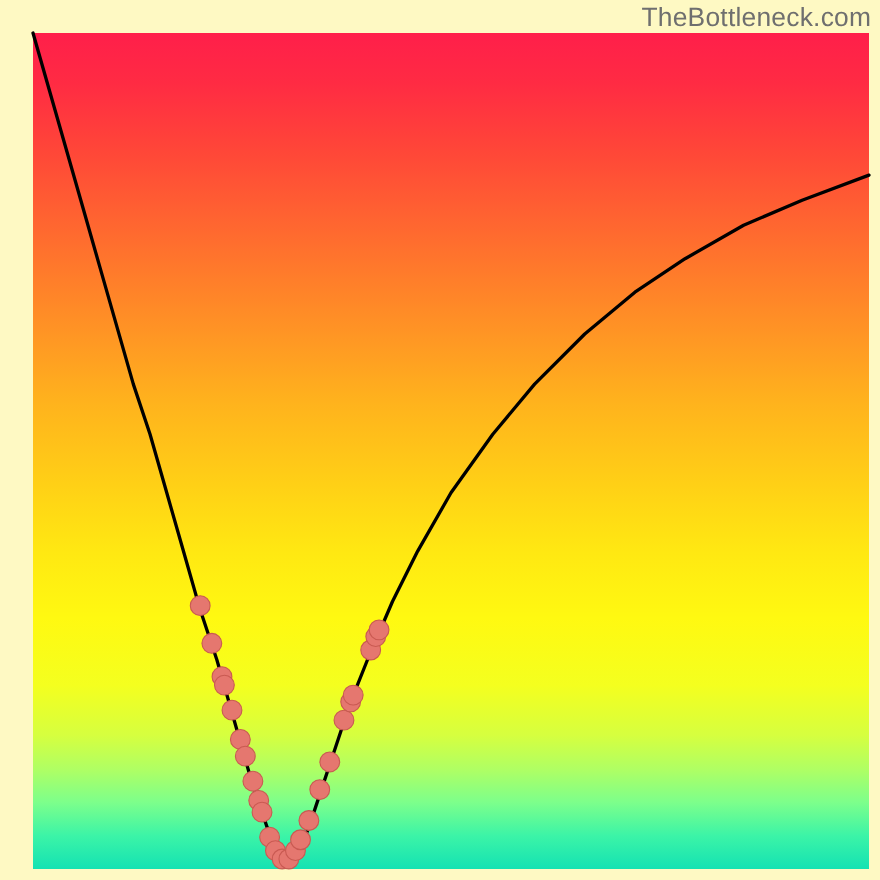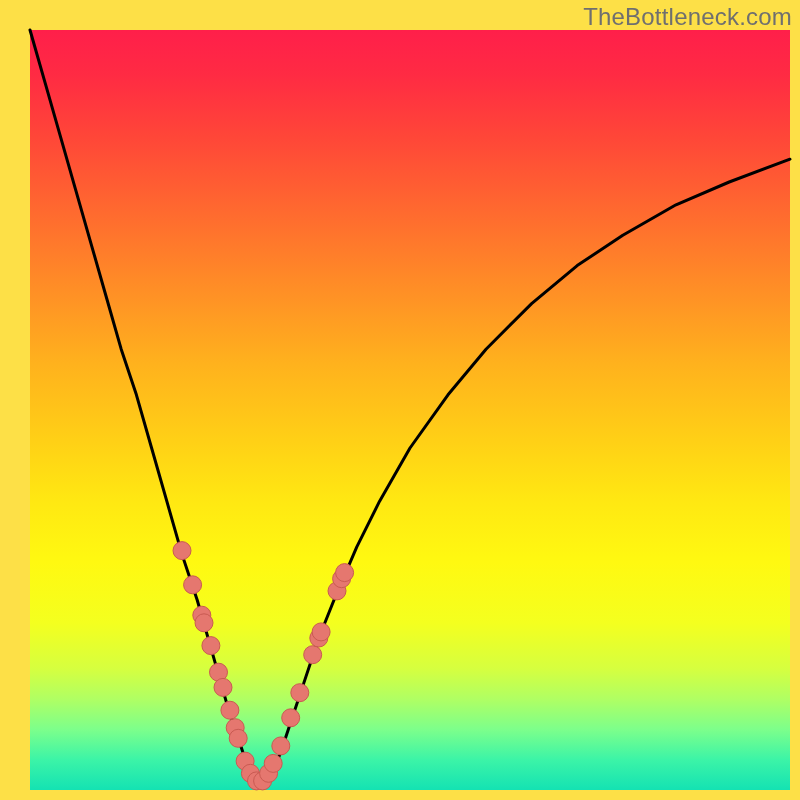--- a/index.html
+++ b/index.html
@@ -8,21 +8,21 @@
     width: 800px;
     height: 800px;
     overflow: hidden;
     background: #000;
     font-family: Arial, Helvetica, sans-serif;
   }
   .frame {
     position: relative;
     width: 800px;
     height: 800px;
-    background: #fde047;
+    background: #fef9c3;
   }
   .plot-area {
     position: absolute;
     left: 30px;
     top: 30px;
     width: 760px;
     height: 760px;
     background: linear-gradient(to bottom,
       #ff1f4a 0%,
       #ff2b43 6%,

